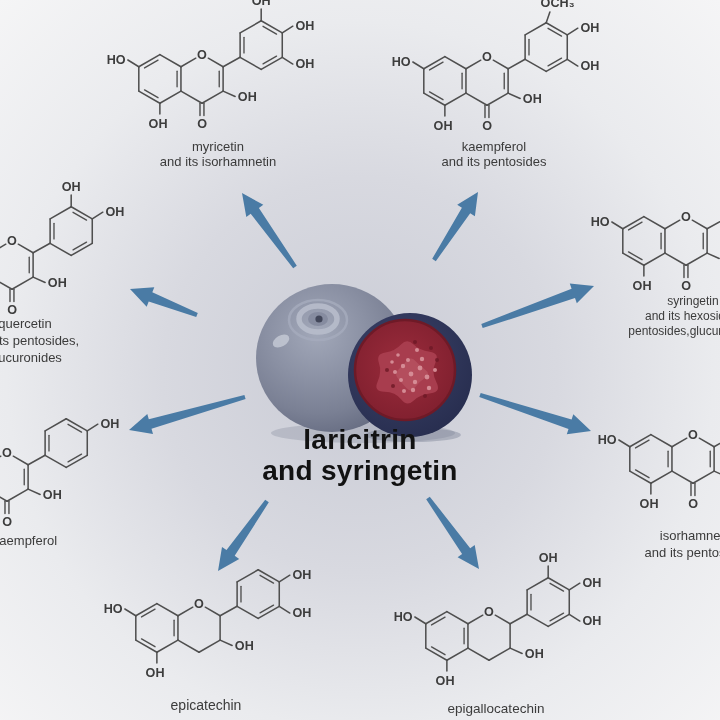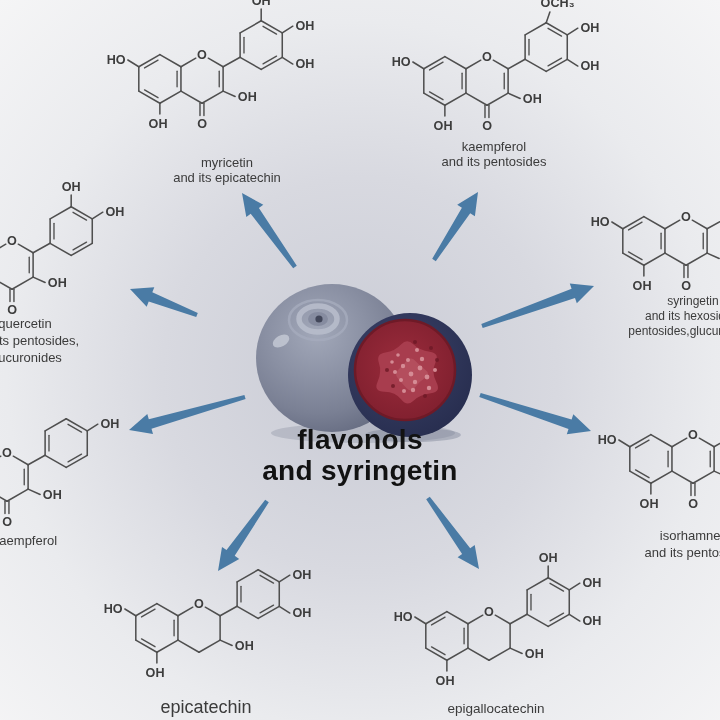--- a/index.html
+++ b/index.html
@@ -5,27 +5,27 @@
   html,body{margin:0;padding:0;}
   body{
     width:720px;height:720px;overflow:hidden;position:relative;
     font-family:"Liberation Sans",sans-serif;
     background:radial-gradient(circle 520px at 360px 375px,#c9cbd5 0%,#d8d9e0 38%,#eaebee 68%,#f5f5f6 100%);
   }
   .mol{position:absolute;}
   .mol svg{display:block;overflow:visible;}
   .cap{position:absolute;text-align:center;color:#3b3b3b;}
   .cap div{white-space:nowrap;}
-  #cap-myricetin{left:121px;top:139px;width:212px;font-size:13px;line-height:15px;margin-top:16px;}
+  #cap-myricetin{left:112px;top:139px;width:212px;font-size:13px;line-height:15px;}
   #cap-laricitrin{left:388px;top:139px;width:212px;font-size:13px;line-height:15px;}
   #cap-syringetin{left:573px;top:294px;width:240px;font-size:12px;line-height:15px;}
   #cap-isorhamnetin{left:577px;top:527px;width:240px;font-size:13px;line-height:17px;}
   #cap-quercetin{left:-220px;top:315px;width:490px;font-size:13px;line-height:17px;}
   #cap-kaempferol{left:-215px;top:533px;width:480px;font-size:13px;line-height:16px;}
-  #cap-epicatechin{left:100px;top:697px;width:212px;font-size:18px;}
+  #cap-epicatechin{left:100px;top:697px;width:212px;font-size:14px;}
   #cap-epigallocatechin{left:390px;top:701px;width:212px;font-size:13.5px;}
   #mol-myricetin{left:103px;top:-4px;}
   #mol-laricitrin{left:388px;top:-2px;}
   #mol-syringetin{left:587px;top:158px;}
   #mol-isorhamnetin{left:594px;top:376px;}
   #mol-quercetin{left:-87px;top:182px;}
   #mol-kaempferol{left:-92px;top:394px;}
   #mol-epicatechin{left:100px;top:545px;}
   #mol-epigallocatechin{left:390px;top:553px;}
   #title{
@@ -97,21 +97,21 @@
     <circle cx="153" cy="77" r="1.8" fill="#d8919a" opacity="0.92"></circle>
     <circle cx="148" cy="108" r="2" fill="#6d1826" opacity="0.8"></circle>
     <circle cx="180" cy="118" r="2" fill="#6d1826" opacity="0.8"></circle>
     <circle cx="192" cy="82" r="2" fill="#6d1826" opacity="0.8"></circle>
     <circle cx="142" cy="92" r="2" fill="#6d1826" opacity="0.8"></circle>
     <circle cx="170" cy="64" r="2" fill="#6d1826" opacity="0.8"></circle>
     <circle cx="186" cy="70" r="2" fill="#6d1826" opacity="0.8"></circle>
   </svg>
 
 <div id="title">
-  <div>flavonols</div>
+  <div>laricitrin</div>
   <div>and syringetin</div>
 </div>
 
 <div class="mol" id="mol-myricetin">
     <svg viewBox="0 0 235 152" width="212" height="137">
       <g>
         <line x1="63" y1="65" x2="86.382" y2="78.5" stroke="#4f4f4f" stroke-width="1.7" stroke-linecap="round"></line>
         <line x1="86.382" y1="78.5" x2="86.382" y2="105.5" stroke="#4f4f4f" stroke-width="1.7" stroke-linecap="round"></line>
         <line x1="86.382" y1="105.5" x2="63" y2="119" stroke="#4f4f4f" stroke-width="1.7" stroke-linecap="round"></line>
         <line x1="63" y1="119" x2="39.617999999999995" y2="105.5" stroke="#4f4f4f" stroke-width="1.7" stroke-linecap="round"></line>
@@ -462,21 +462,21 @@
         <line x1="198.782" y1="41" x2="210.5" y2="33.5" stroke="#4f4f4f" stroke-width="1.7" stroke-linecap="round"></line>
         <text x="213.5" y="38" text-anchor="start" font-size="14" font-weight="bold" fill="#3d3d3d" font-family="&quot;Liberation Sans&quot;,sans-serif">OH</text>
         <line x1="198.782" y1="68" x2="210.5" y2="75.5" stroke="#4f4f4f" stroke-width="1.7" stroke-linecap="round"></line>
         <text x="213.5" y="80" text-anchor="start" font-size="14" font-weight="bold" fill="#3d3d3d" font-family="&quot;Liberation Sans&quot;,sans-serif">OH</text>
       </g>
     </svg>
   </div>
 
 <div class="cap" id="cap-myricetin">
   <div>myricetin</div>
-  <div>and its epicatechin</div>
+  <div>and its isorhamnetin</div>
 </div>
 <div class="cap" id="cap-laricitrin">
   <div>kaempferol</div>
   <div>and its pentosides</div>
 </div>
 <div class="cap" id="cap-syringetin">
   <div>syringetin</div>
   <div>and its hexosides,</div>
   <div>pentosides,glucuronides</div>
 </div>

